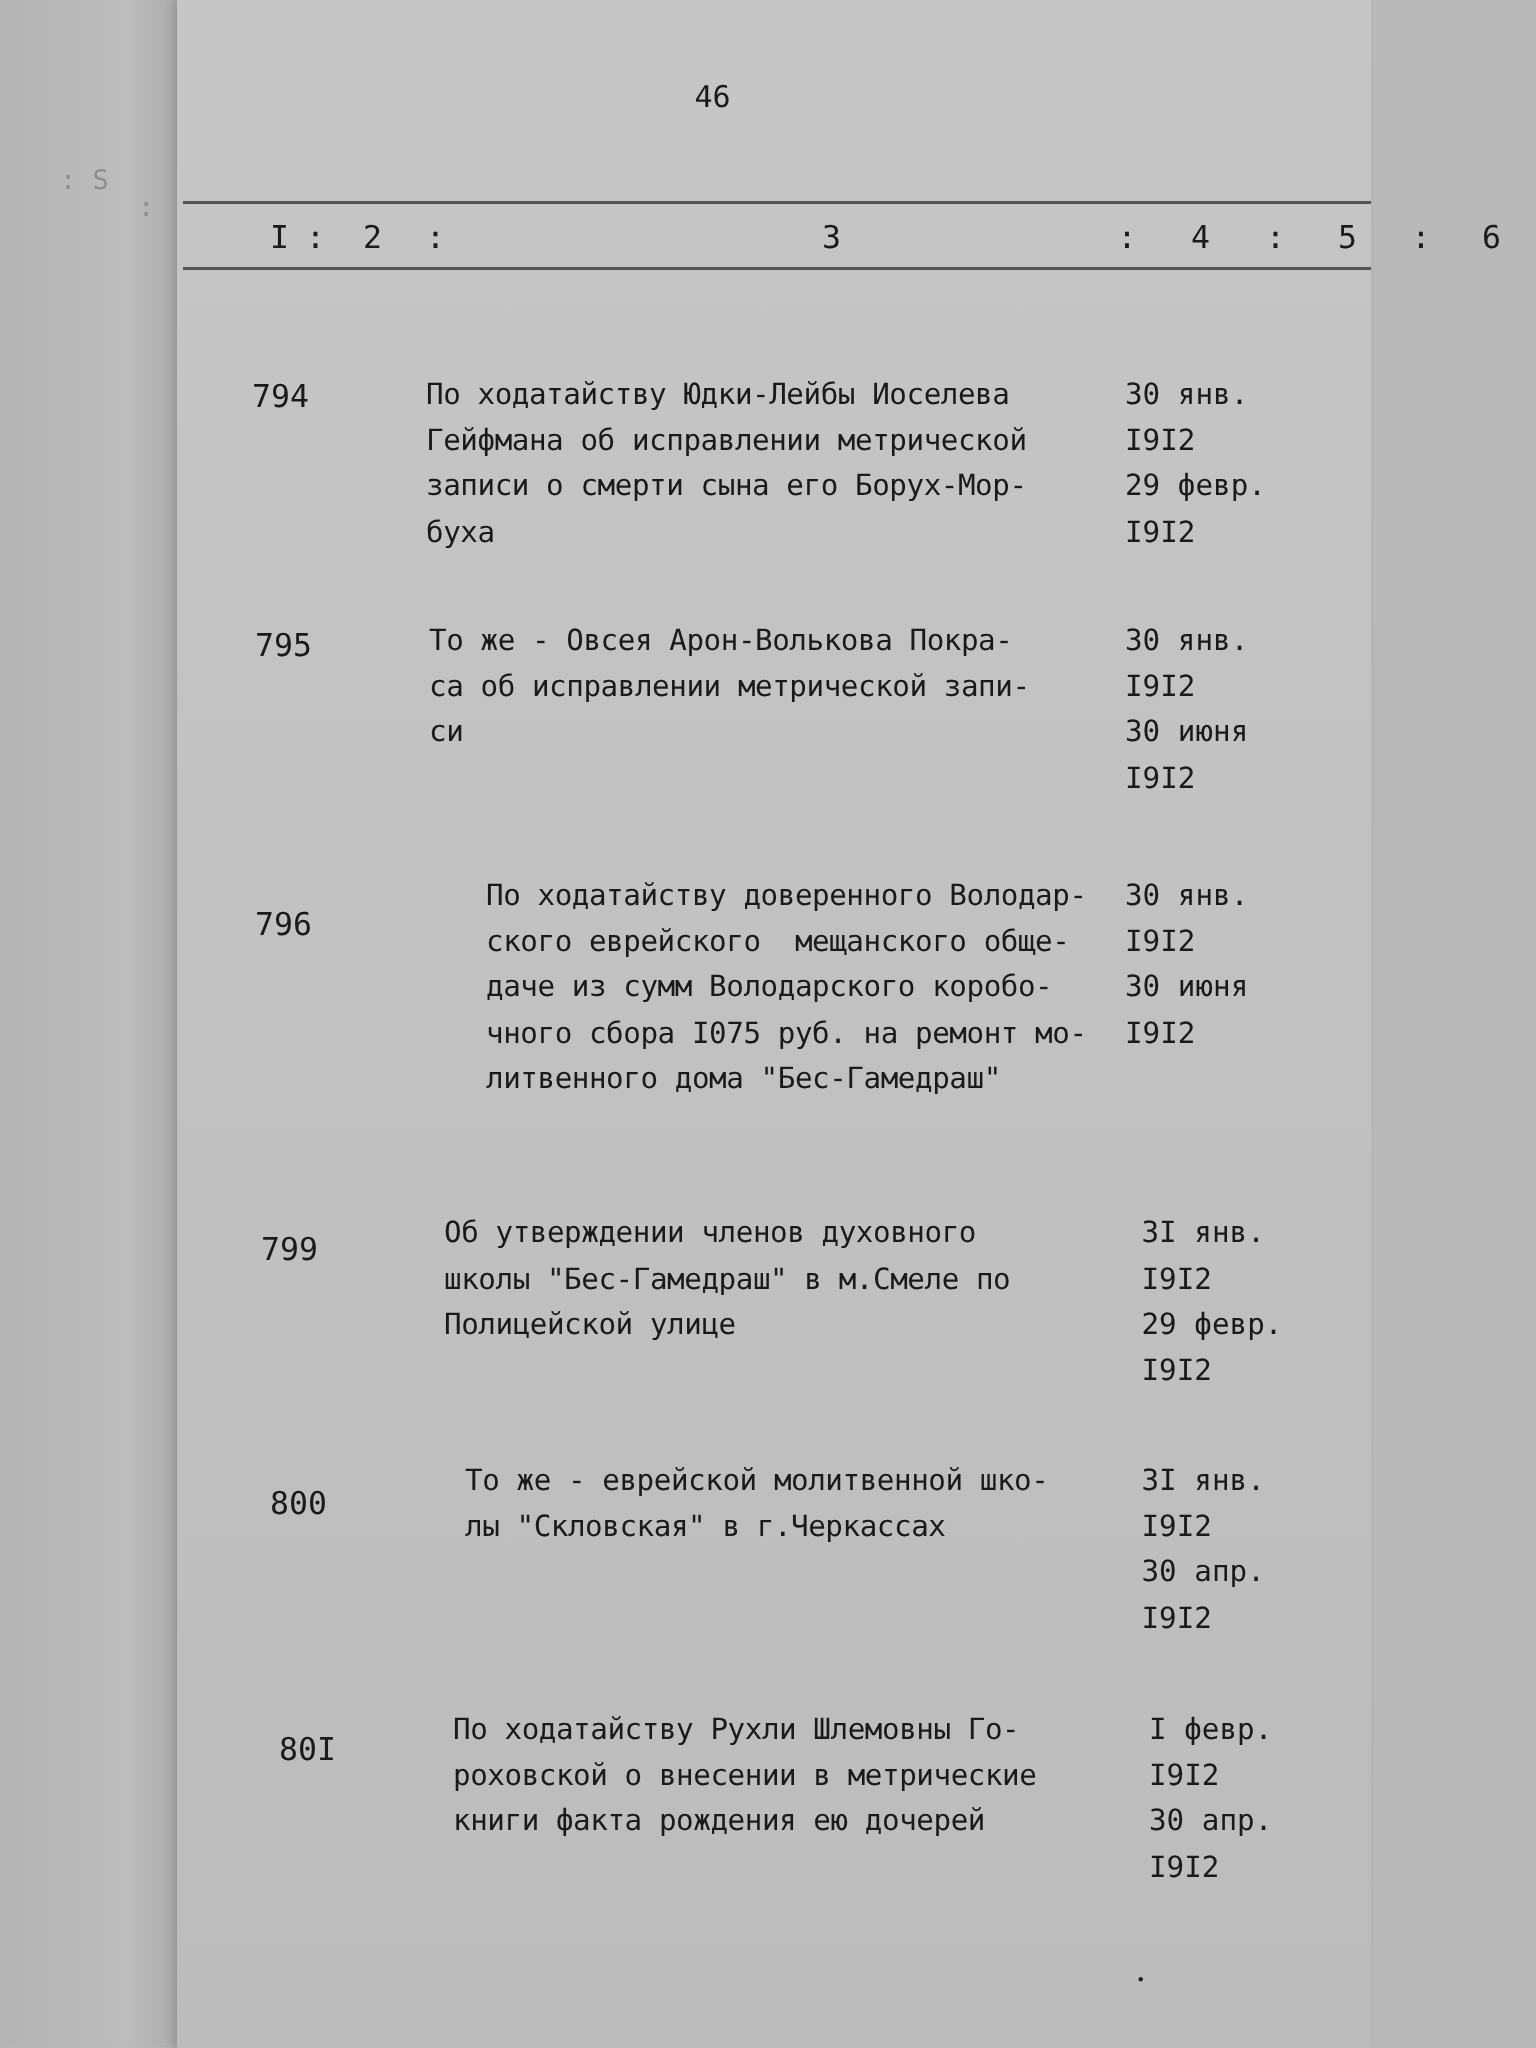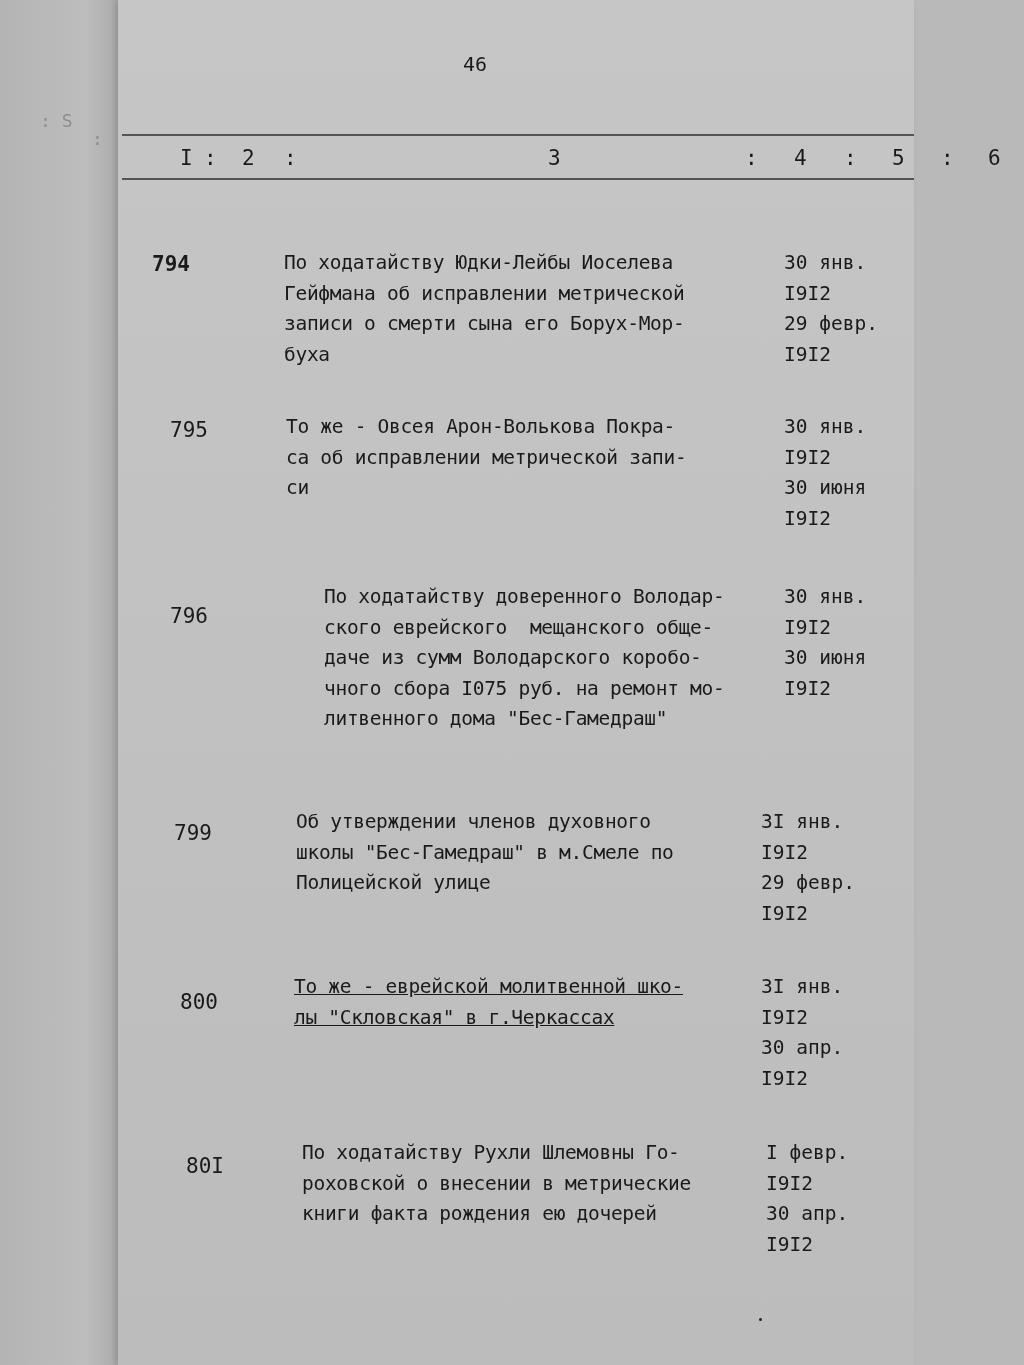--- a/index.html
+++ b/index.html
@@ -23,21 +23,21 @@
   .page-number {
     position: absolute; left: 345px; top: 52px; font-size: 20px;
   }
   .rule { position: absolute; left: 4px; right: 0; height: 2px; background: #555; }
   .rule.top { top: 134px; }
   .rule.bottom { top: 178px; }
   .col-header { position: absolute; top: 146px; font-size: 21px; }
   .entry { position: absolute; left: 0; width: 906px; }
   .entry .num { position: absolute; font-size: 21px; }
   .entry .desc { position: absolute; font-size: 19.5px; line-height: 30.5px; white-space: pre; letter-spacing: -0.3px; }
-  .entry .dates { position: absolute; left: 666px; font-size: 19.5px; line-height: 30.5px; white-space: pre; }
+  .entry .dates { position: absolute; left: 632px; font-size: 19.5px; line-height: 30.5px; white-space: pre; }
   .faint-dot { position: absolute; width: 3px; height: 3px; background: #222; border-radius: 50%; }
 </style>
 </head>
 <body>
 
 <div class="left-page">
   <span class="ghost" style="left:40px;top:110px;">: S</span>
   <span class="ghost" style="left:92px;top:128px;">:</span>
 </div>
 
@@ -52,21 +52,21 @@
   <div class="col-header" style="left:430px;">3</div>
   <div class="col-header" style="left:627px;">:</div>
   <div class="col-header" style="left:676px;">4</div>
   <div class="col-header" style="left:726px;">:</div>
   <div class="col-header" style="left:774px;">5</div>
   <div class="col-header" style="left:823px;">:</div>
   <div class="col-header" style="left:870px;">6</div>
   <div class="rule bottom"></div>
 
   <div class="entry" style="top:248px;">
-    <div class="num" style="left:34px;top:4px;font-weight:bold;">794</div>
+    <div class="num" style="left:50px;top:4px;">794</div>
     <div class="desc" style="left:166px;"><div>По ходатайству Юдки-Лейбы Иоселева</div><div>Гейфмана об исправлении метрической</div><div>записи о смерти сына его Борух-Мор-</div><div>буха</div></div>
     <div class="dates"><div>30 янв.</div><div>I9I2</div><div>29 февр.</div><div>I9I2</div></div>
   </div>
 
   <div class="entry" style="top:412px;">
     <div class="num" style="left:52px;top:6px;">795</div>
     <div class="desc" style="left:168px;"><div>То же - Овсея Арон-Волькова Покра-</div><div>са об исправлении метрической запи-</div><div>си</div></div>
     <div class="dates"><div>30 янв.</div><div>I9I2</div><div>30 июня</div><div>I9I2</div></div>
   </div>
 
@@ -77,21 +77,21 @@
   </div>
 
   <div class="entry" style="top:807px;">
     <div class="num" style="left:56px;top:14px;">799</div>
     <div class="desc" style="left:178px;"><div>Об утверждении членов духовного</div><div>школы "Бес-Гамедраш" в м.Смеле по</div><div>Полицейской улице</div></div>
     <div class="dates" style="left:643px;"><div>3I янв.</div><div>I9I2</div><div>29 февр.</div><div>I9I2</div></div>
   </div>
 
   <div class="entry" style="top:972px;">
     <div class="num" style="left:62px;top:18px;">800</div>
-    <div class="desc" style="left:176px;text-decoration:underline;"><div>То же - еврейской молитвенной шко-</div><div>лы "Скловская" в г.Черкассах</div></div>
+    <div class="desc" style="left:192px;"><div>То же - еврейской молитвенной шко-</div><div>лы "Скловская" в г.Черкассах</div></div>
     <div class="dates" style="left:643px;"><div>3I янв.</div><div>I9I2</div><div>30 апр.</div><div>I9I2</div></div>
   </div>
 
   <div class="entry" style="top:1138px;">
     <div class="num" style="left:68px;top:16px;">80I</div>
     <div class="desc" style="left:184px;"><div>По ходатайству Рухли Шлемовны Го-</div><div>роховской о внесении в метрические</div><div>книги факта рождения ею дочерей</div></div>
     <div class="dates" style="left:648px;"><div>I февр.</div><div>I9I2</div><div>30 апр.</div><div>I9I2</div></div>
   </div>
 
   <div class="faint-dot" style="left:641px;top:1318px;"></div>

